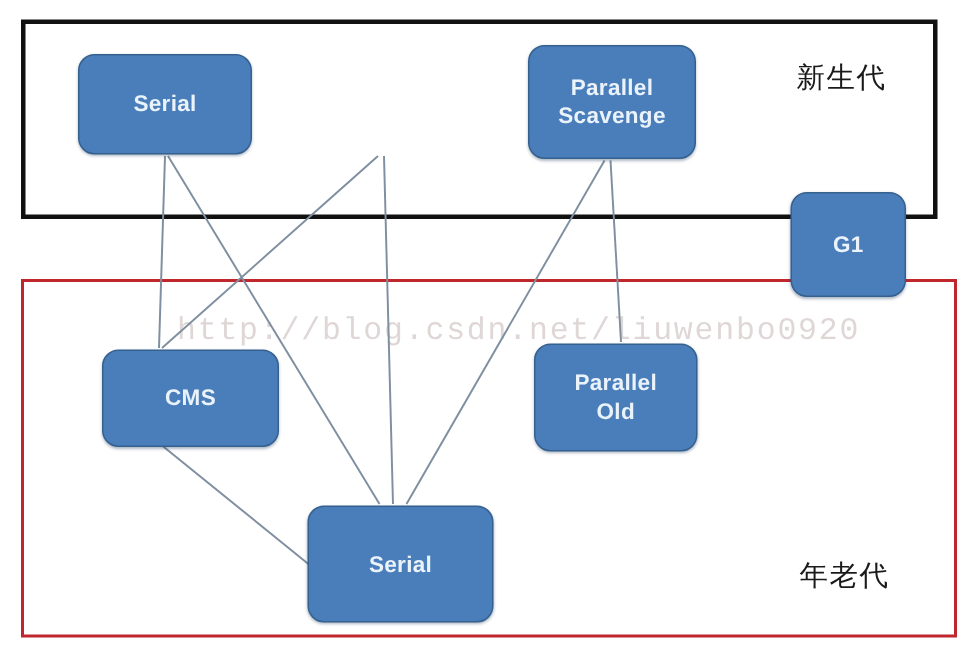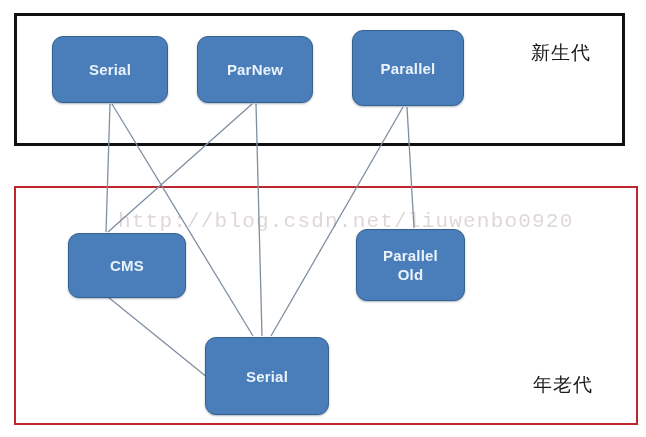--- a/index.html
+++ b/index.html
@@ -128,30 +128,31 @@
     </g>
   </svg>
 
   <div class="gen-label" id="young-gen-label">新生代</div>
   <div class="gen-label" id="old-gen-label">年老代</div>
 
   <div class="node" id="node-serial">
     <span class="node-text">Serial</span>
   </div>
 
-  <div class="node" id="node-parnew">
-    <span class="node-text">ParNew</span>
-  </div>
 
   <div class="node" id="node-parallel-scavenge">
     <span class="node-text">
       <span>Parallel</span><br>
+      <span>Scavenge</span>
     </span>
   </div>
 
+  <div class="node" id="node-g1">
+    <span class="node-text">G1</span>
+  </div>
 
   <div class="node" id="node-cms">
     <span class="node-text">CMS</span>
   </div>
 
   <div class="node" id="node-parallel-old">
     <span class="node-text">
       <span>Parallel</span><br>
       <span>Old</span>
     </span>

